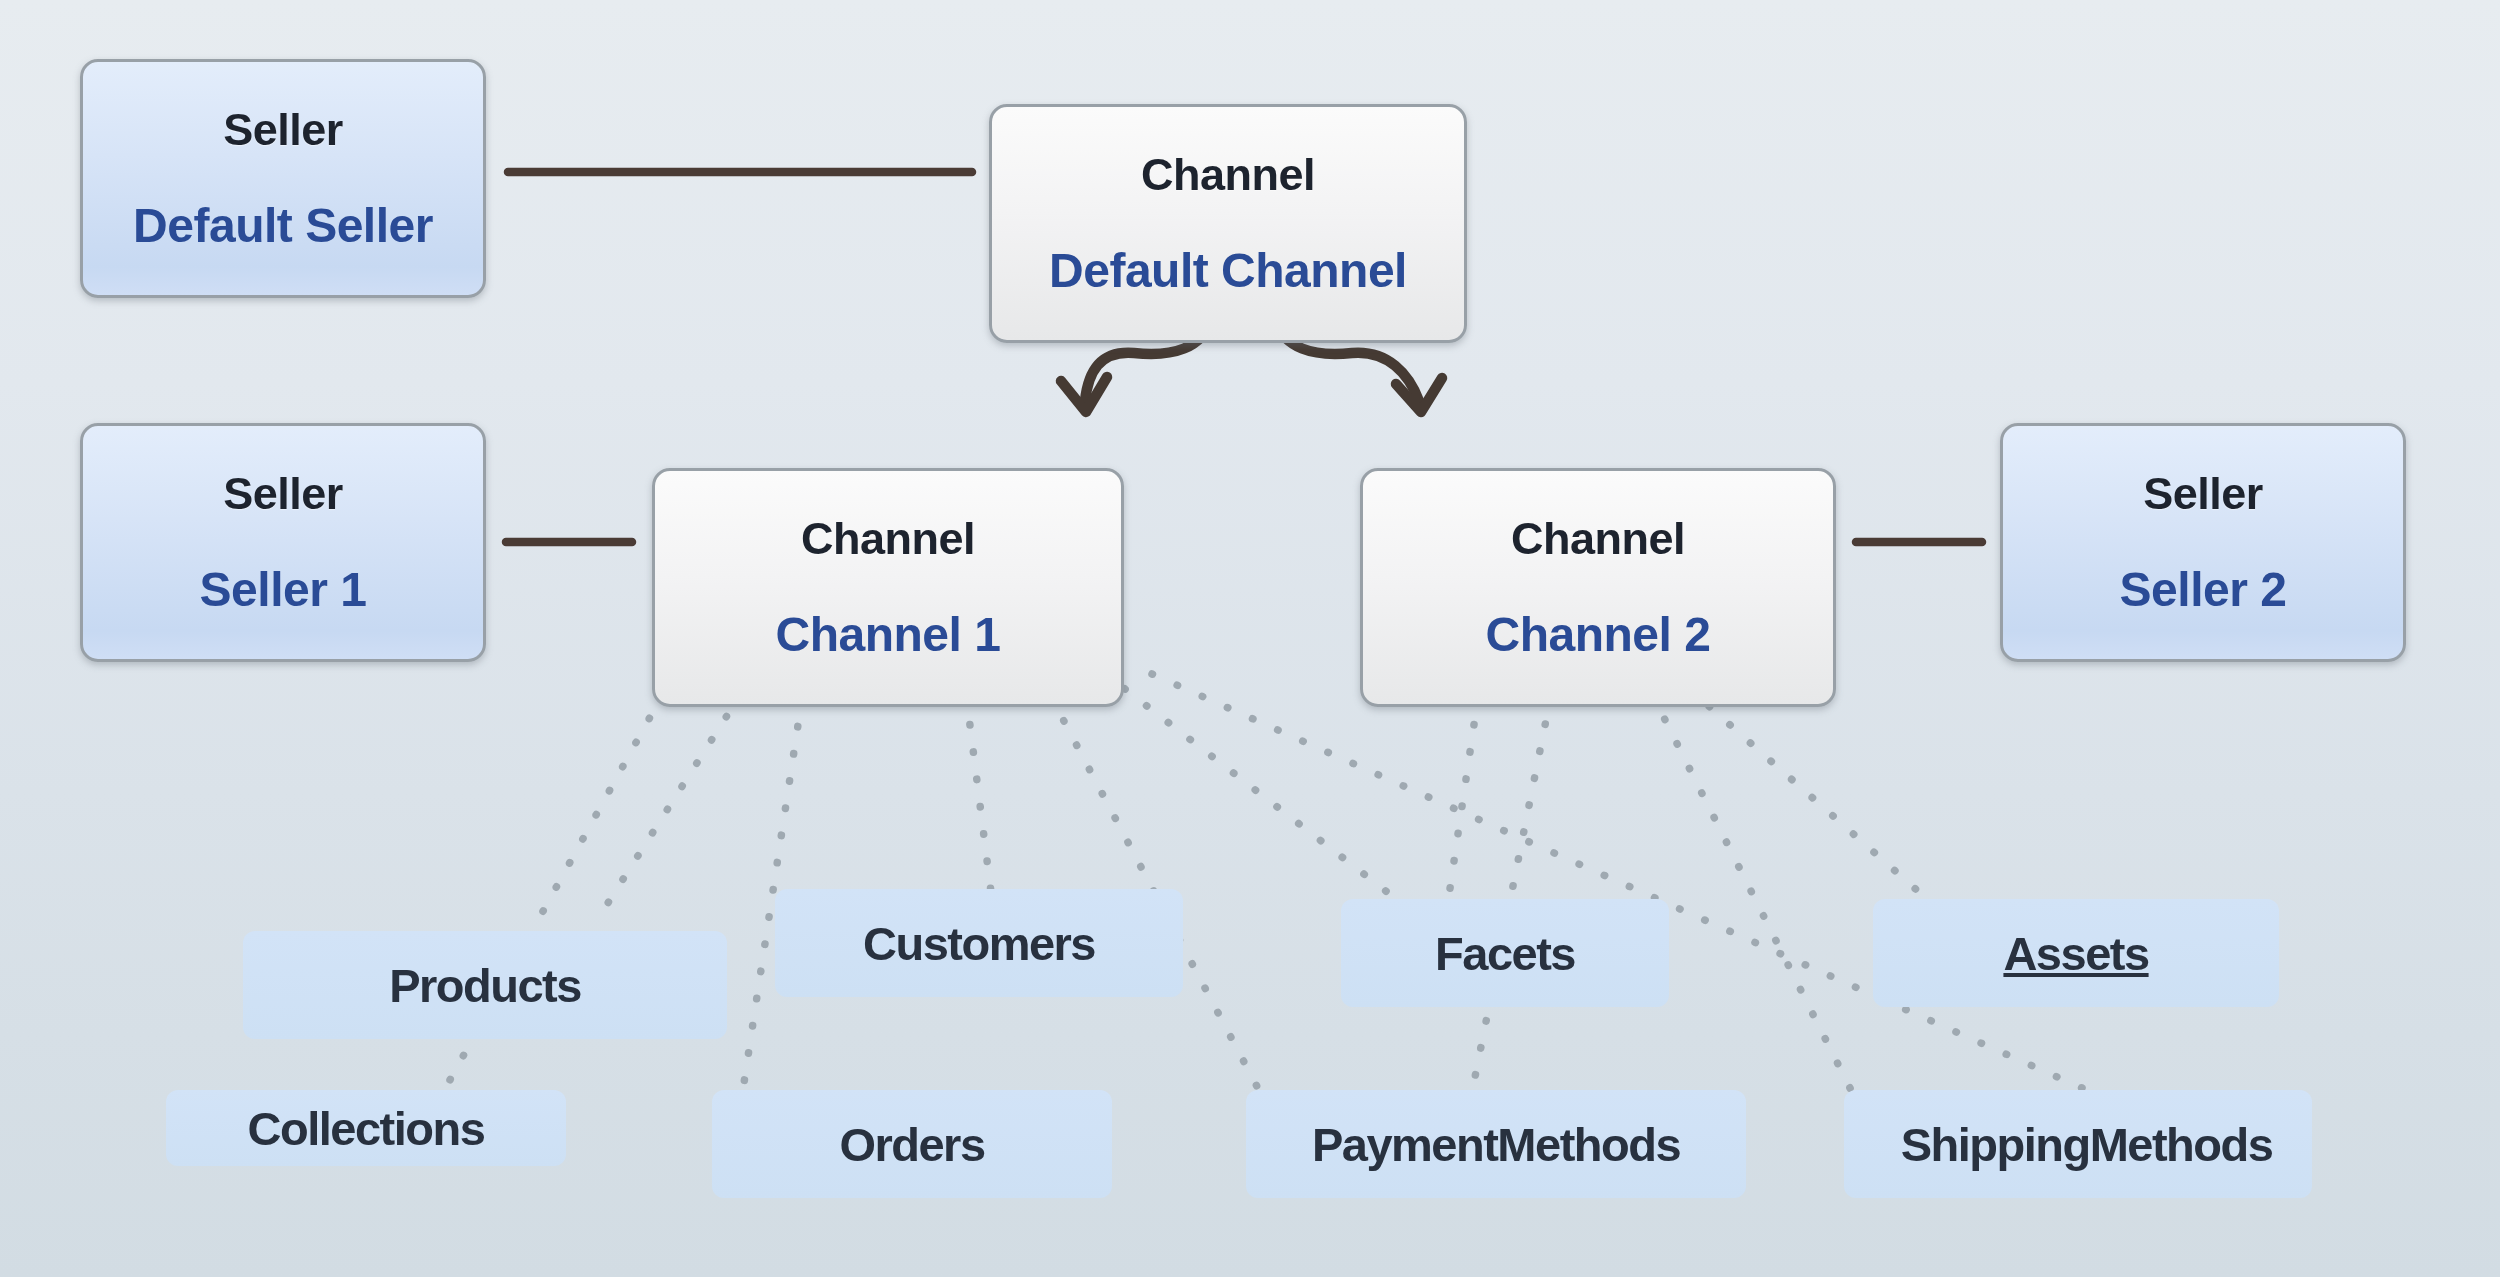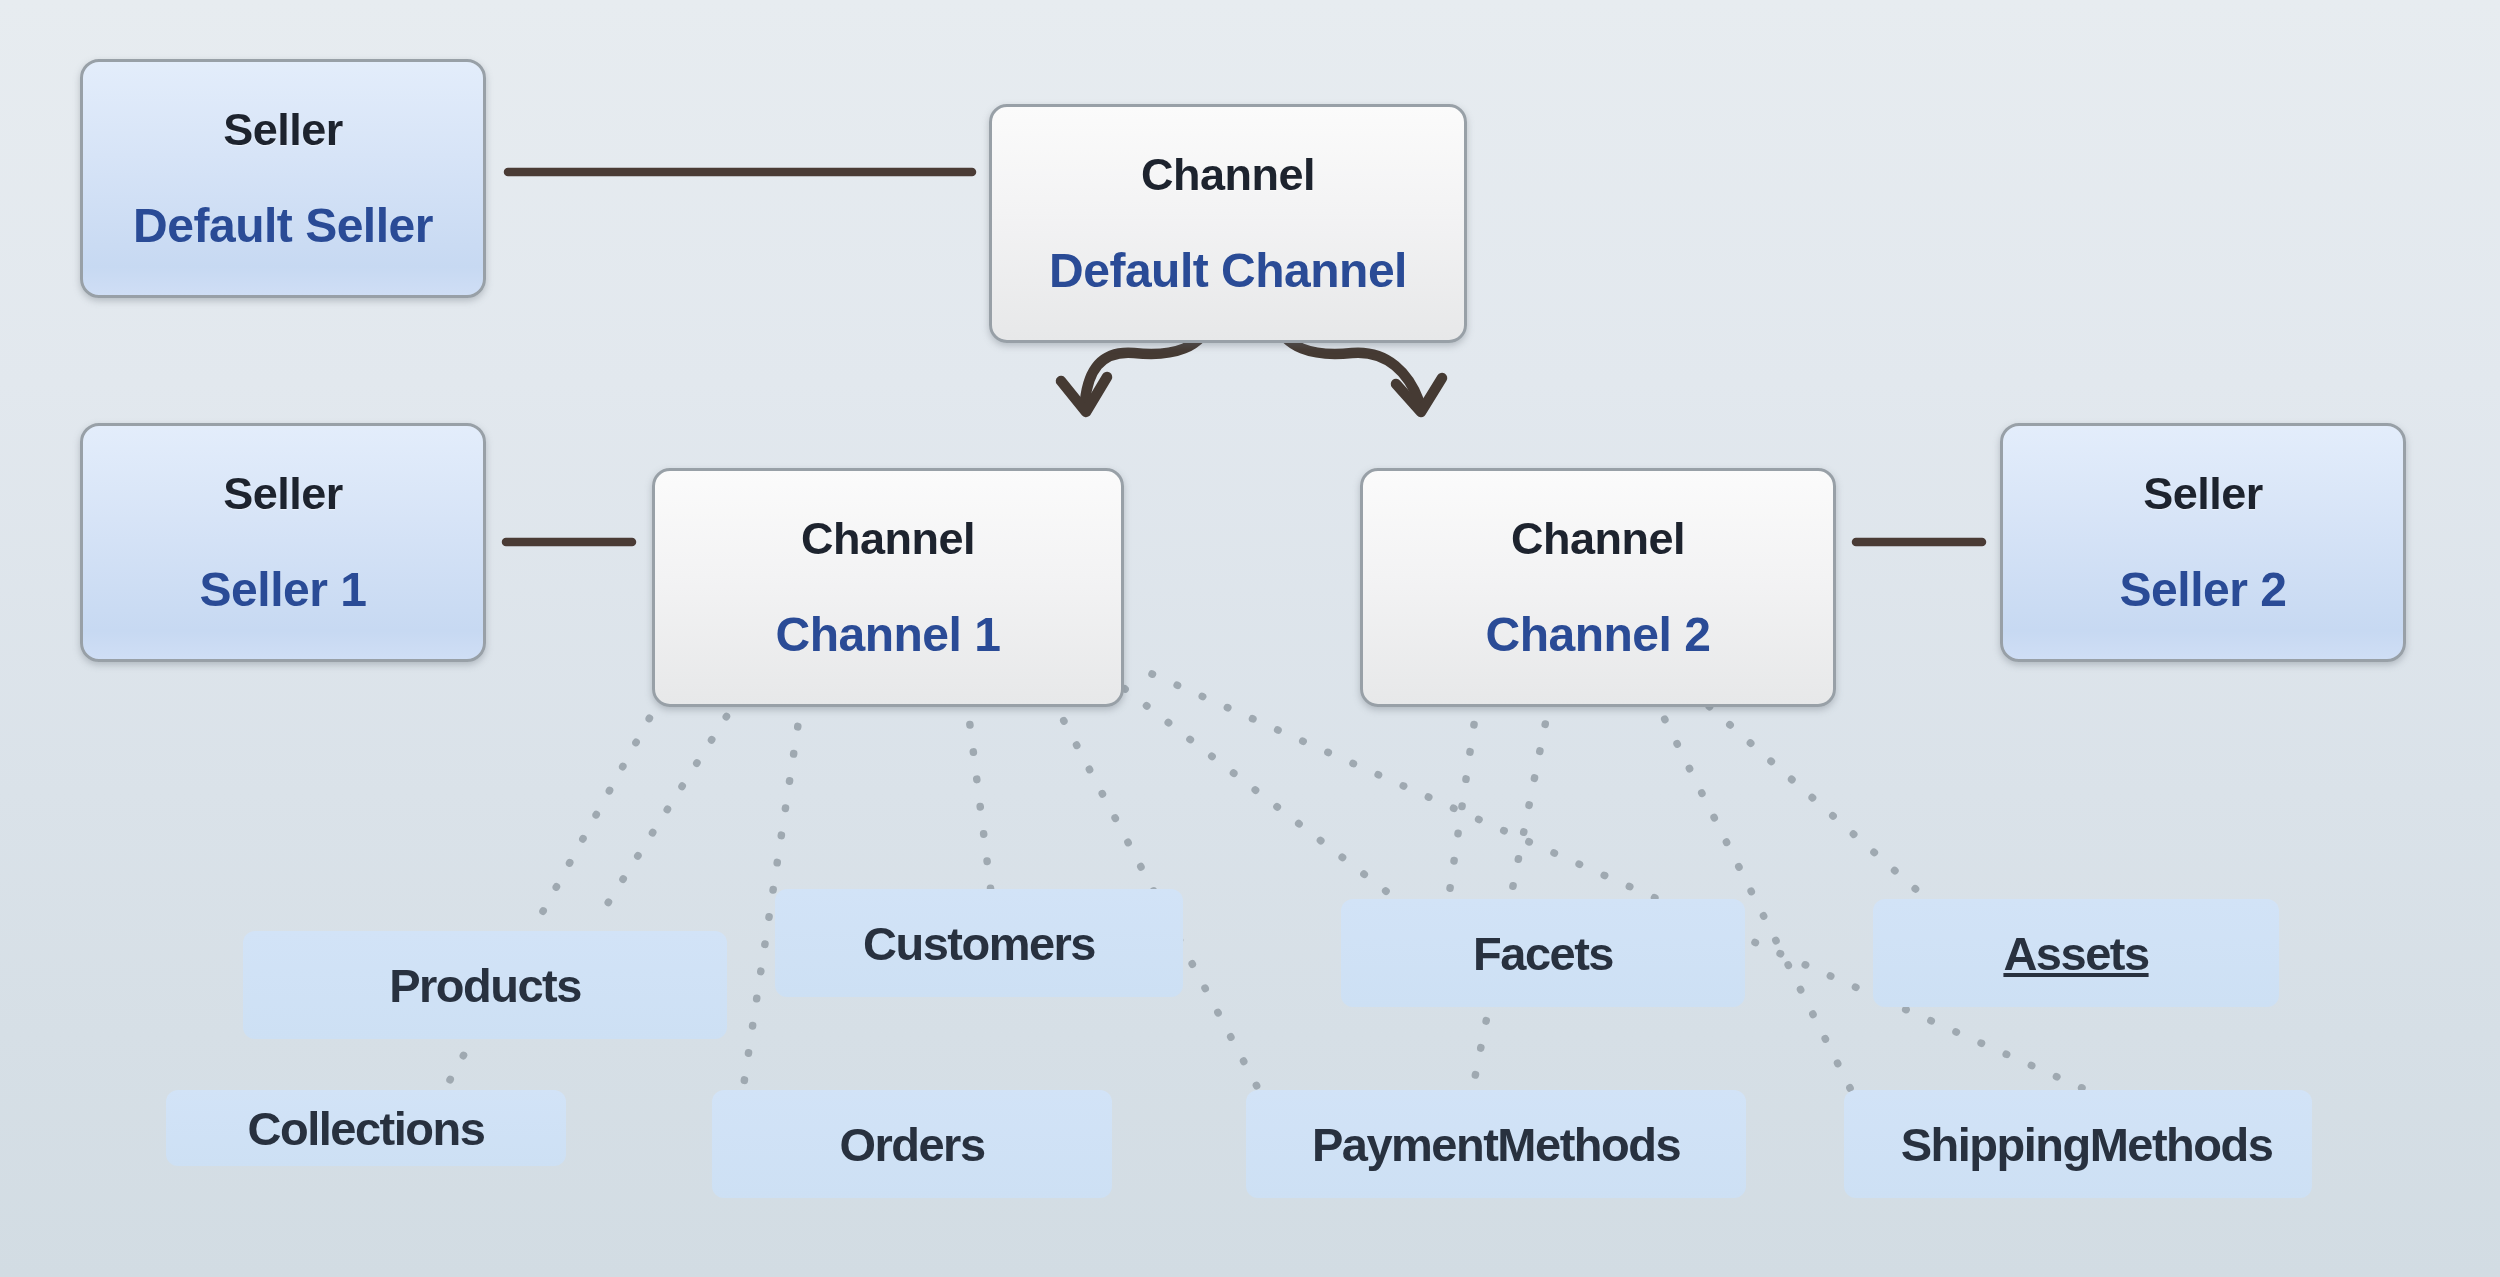--- a/index.html
+++ b/index.html
@@ -12,21 +12,21 @@
     position:relative;width:2500px;height:1277px;overflow:hidden;
     background:linear-gradient(180deg,#e7ecf0 0%,#e2e8ee 30%,#dae2e9 62%,#d2dce3 100%);
   }
   .wires{position:absolute;left:0;top:0;z-index:1;}
   .node{
     position:absolute;z-index:2;box-sizing:border-box;
     border:3px solid #98a0a7;border-radius:18px;
     display:flex;flex-direction:column;justify-content:space-evenly;align-items:center;
     box-shadow:0 3px 7px rgba(96,106,116,0.35);
   }
-  .node.seller{background:linear-gradient(180deg,#e3edfb 0%,#d7e4f7 40%,#c7d9f2 88%,#cfdef5 100%);border-radius:19px;}
+  .node.seller{background:linear-gradient(180deg,#e3edfb 0%,#d7e4f7 40%,#c7d9f2 88%,#cfdef5 100%);}
   .node.channel{background:linear-gradient(180deg,#fbfbfb 0%,#f3f3f4 45%,#e7e8e9 100%);margin-top:45px;}
   .node .title{
     font-size:45px;font-weight:700;color:#1d232e;letter-spacing:-0.5px;
     text-shadow:0 1px 1px rgba(255,255,255,0.5);
   }
   .node .subtitle{
     font-size:48px;font-weight:700;color:#2a4b96;letter-spacing:-0.5px;
   }
   .entity{
     position:absolute;z-index:2;box-sizing:border-box;border-radius:12px;
@@ -96,21 +96,21 @@
     <div class="subtitle">Channel 2</div>
   </div>
 
   <div class="node seller" style="left:2000px;top:423px;width:406px;height:239px;">
     <div class="title">Seller</div>
     <div class="subtitle">Seller 2</div>
   </div>
 
   <div class="entity" style="left:243px;top:931px;width:484px;height:108px;">Products</div>
   <div class="entity" style="left:775px;top:889px;width:408px;height:108px;">Customers</div>
-  <div class="entity" style="left:1341px;top:899px;width:404px;height:108px;">Facets</div>
+  <div class="entity" style="left:1341px;top:899px;width:328px;height:108px;">Facets</div>
   <div class="entity" style="left:1873px;top:899px;width:406px;height:108px;text-decoration:underline;">Assets</div>
 
   <div class="entity" style="left:166px;top:1090px;width:400px;height:76px;">Collections</div>
   <div class="entity" style="left:1246px;top:1090px;width:500px;height:108px;">PaymentMethods</div>
   <div class="entity" style="left:712px;top:1090px;width:400px;height:108px;">Orders</div>
   <div class="entity" style="left:1844px;top:1090px;width:468px;height:108px;padding-left:17px;">ShippingMethods</div>
 
 </div>
 
 </body></html>

